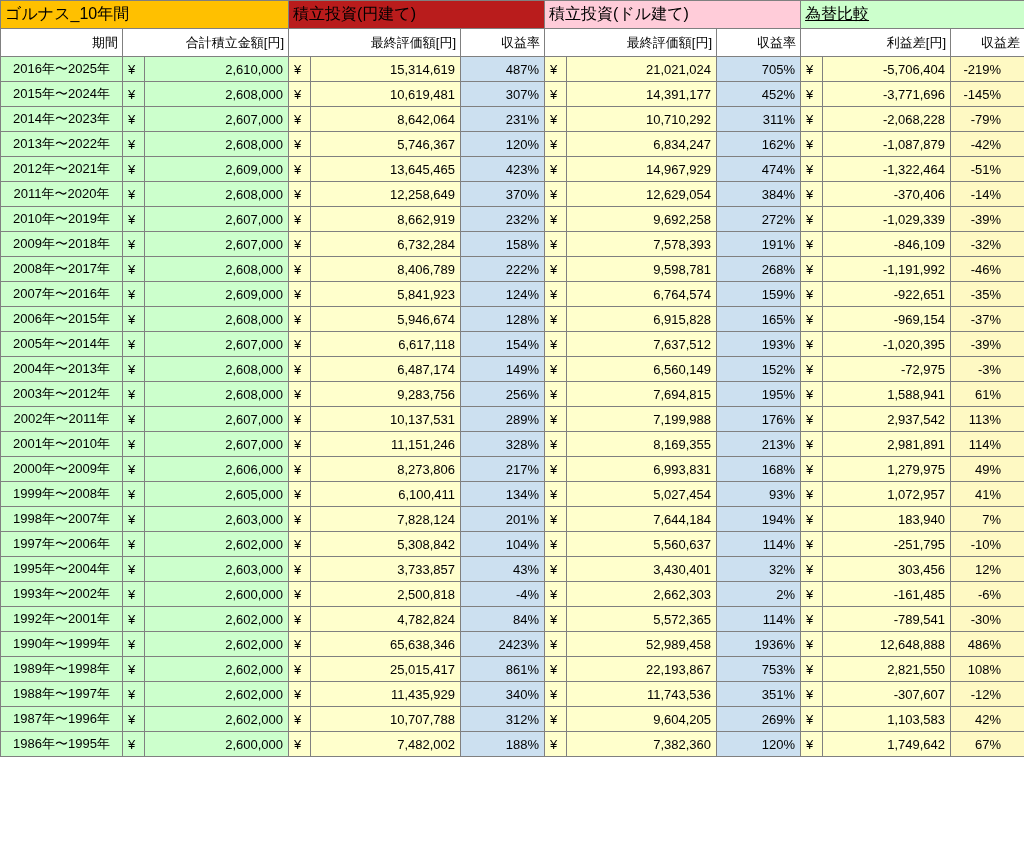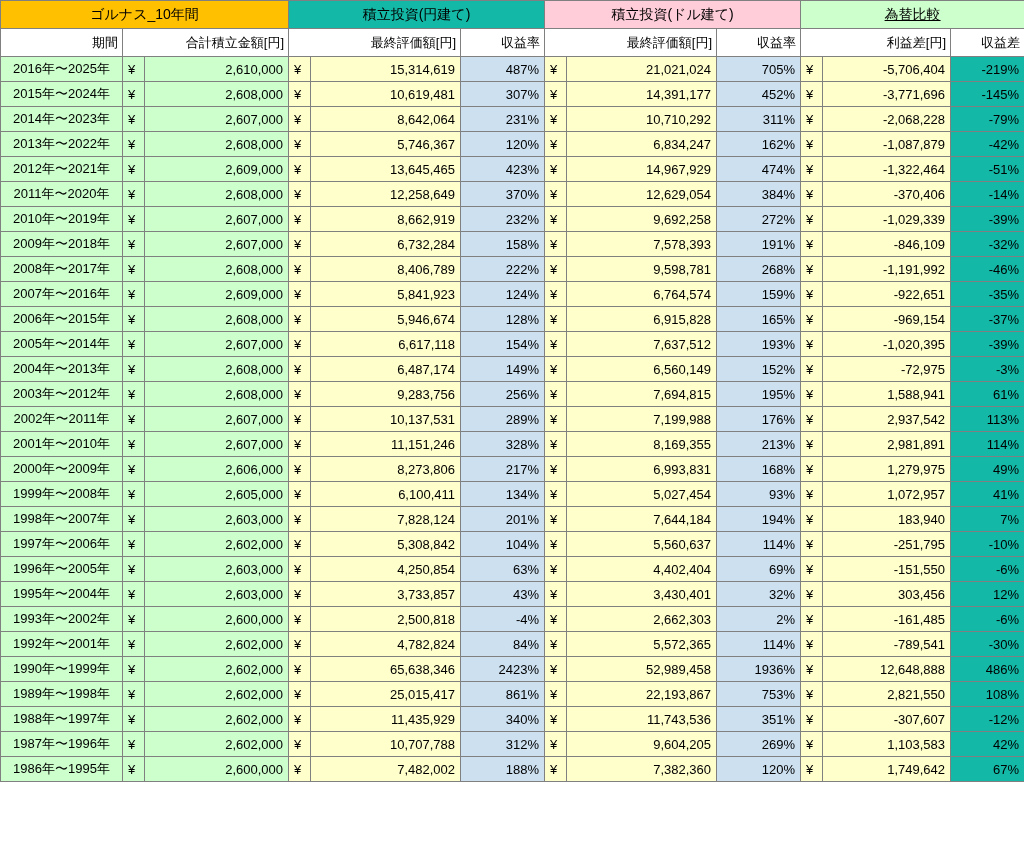--- a/index.html
+++ b/index.html
@@ -21,28 +21,28 @@
     padding:0 4px;
     height:25px;
     box-sizing:border-box;
     white-space:nowrap;
     overflow:hidden;
     font-weight:normal;
     font-size:13px;
   }
   
   .grp{
-    text-align:center;
-    font-size:14px;
+    text-align:left;
+    font-size:16px;
     height:28px;
     border:1px solid #808080;
     margin-left:16px;
   }
   .grp-title{background:#ffc000;}
-  .grp-yen{background:#14b8a6;}
+  .grp-yen{background:#b91c1c;}
   .grp-usd{background:#ffccd9;}
   .grp-fx{background:#ccffcc;text-decoration:underline;}
 
   
   .colhdr{
     text-align:right;
     background:#ffffff;
     height:28px;
     font-size:13px;
   }
@@ -59,21 +59,21 @@
   }
   .num{
     text-align:right;
     padding-right:5px;
   }
   .amt{background:#ccffcc;}
   .yen-amt{background:#ffffcc;}
   .rate{background:#cce0f0;text-align:right;padding-right:5px;}
   .usd-amt{background:#ffffcc;}
   .fx-amt{background:#ffffcc;}
-  .fx-diff{background:#14b8a6;text-align:right;padding-right:5px;}
+  .fx-diff{background:#fef9c3;text-align:right;padding-right:23px;}
 </style>
 </head>
 <body>
 
 <table>
   <colgroup>
     <col style="width:122px">
     <col style="width:22px">
     <col style="width:144px">
     <col style="width:22px">
@@ -379,34 +379,20 @@
         <td class="num yen-amt">5,308,842</td>
         <td class="rate">104%</td>
         <td class="cur usd-amt">¥</td>
         <td class="num usd-amt">5,560,637</td>
         <td class="rate">114%</td>
         <td class="cur fx-amt">¥</td>
         <td class="num fx-amt">-251,795</td>
         <td class="fx-diff">-10%</td>
       </tr>
       <tr>
-        <td class="period">1996年〜2005年</td>
-        <td class="cur amt">¥</td>
-        <td class="num amt">2,603,000</td>
-        <td class="cur yen-amt">¥</td>
-        <td class="num yen-amt">4,250,854</td>
-        <td class="rate">63%</td>
-        <td class="cur usd-amt">¥</td>
-        <td class="num usd-amt">4,402,404</td>
-        <td class="rate">69%</td>
-        <td class="cur fx-amt">¥</td>
-        <td class="num fx-amt">-151,550</td>
-        <td class="fx-diff">-6%</td>
-      </tr>
-      <tr>
         <td class="period">1995年〜2004年</td>
         <td class="cur amt">¥</td>
         <td class="num amt">2,603,000</td>
         <td class="cur yen-amt">¥</td>
         <td class="num yen-amt">3,733,857</td>
         <td class="rate">43%</td>
         <td class="cur usd-amt">¥</td>
         <td class="num usd-amt">3,430,401</td>
         <td class="rate">32%</td>
         <td class="cur fx-amt">¥</td>

